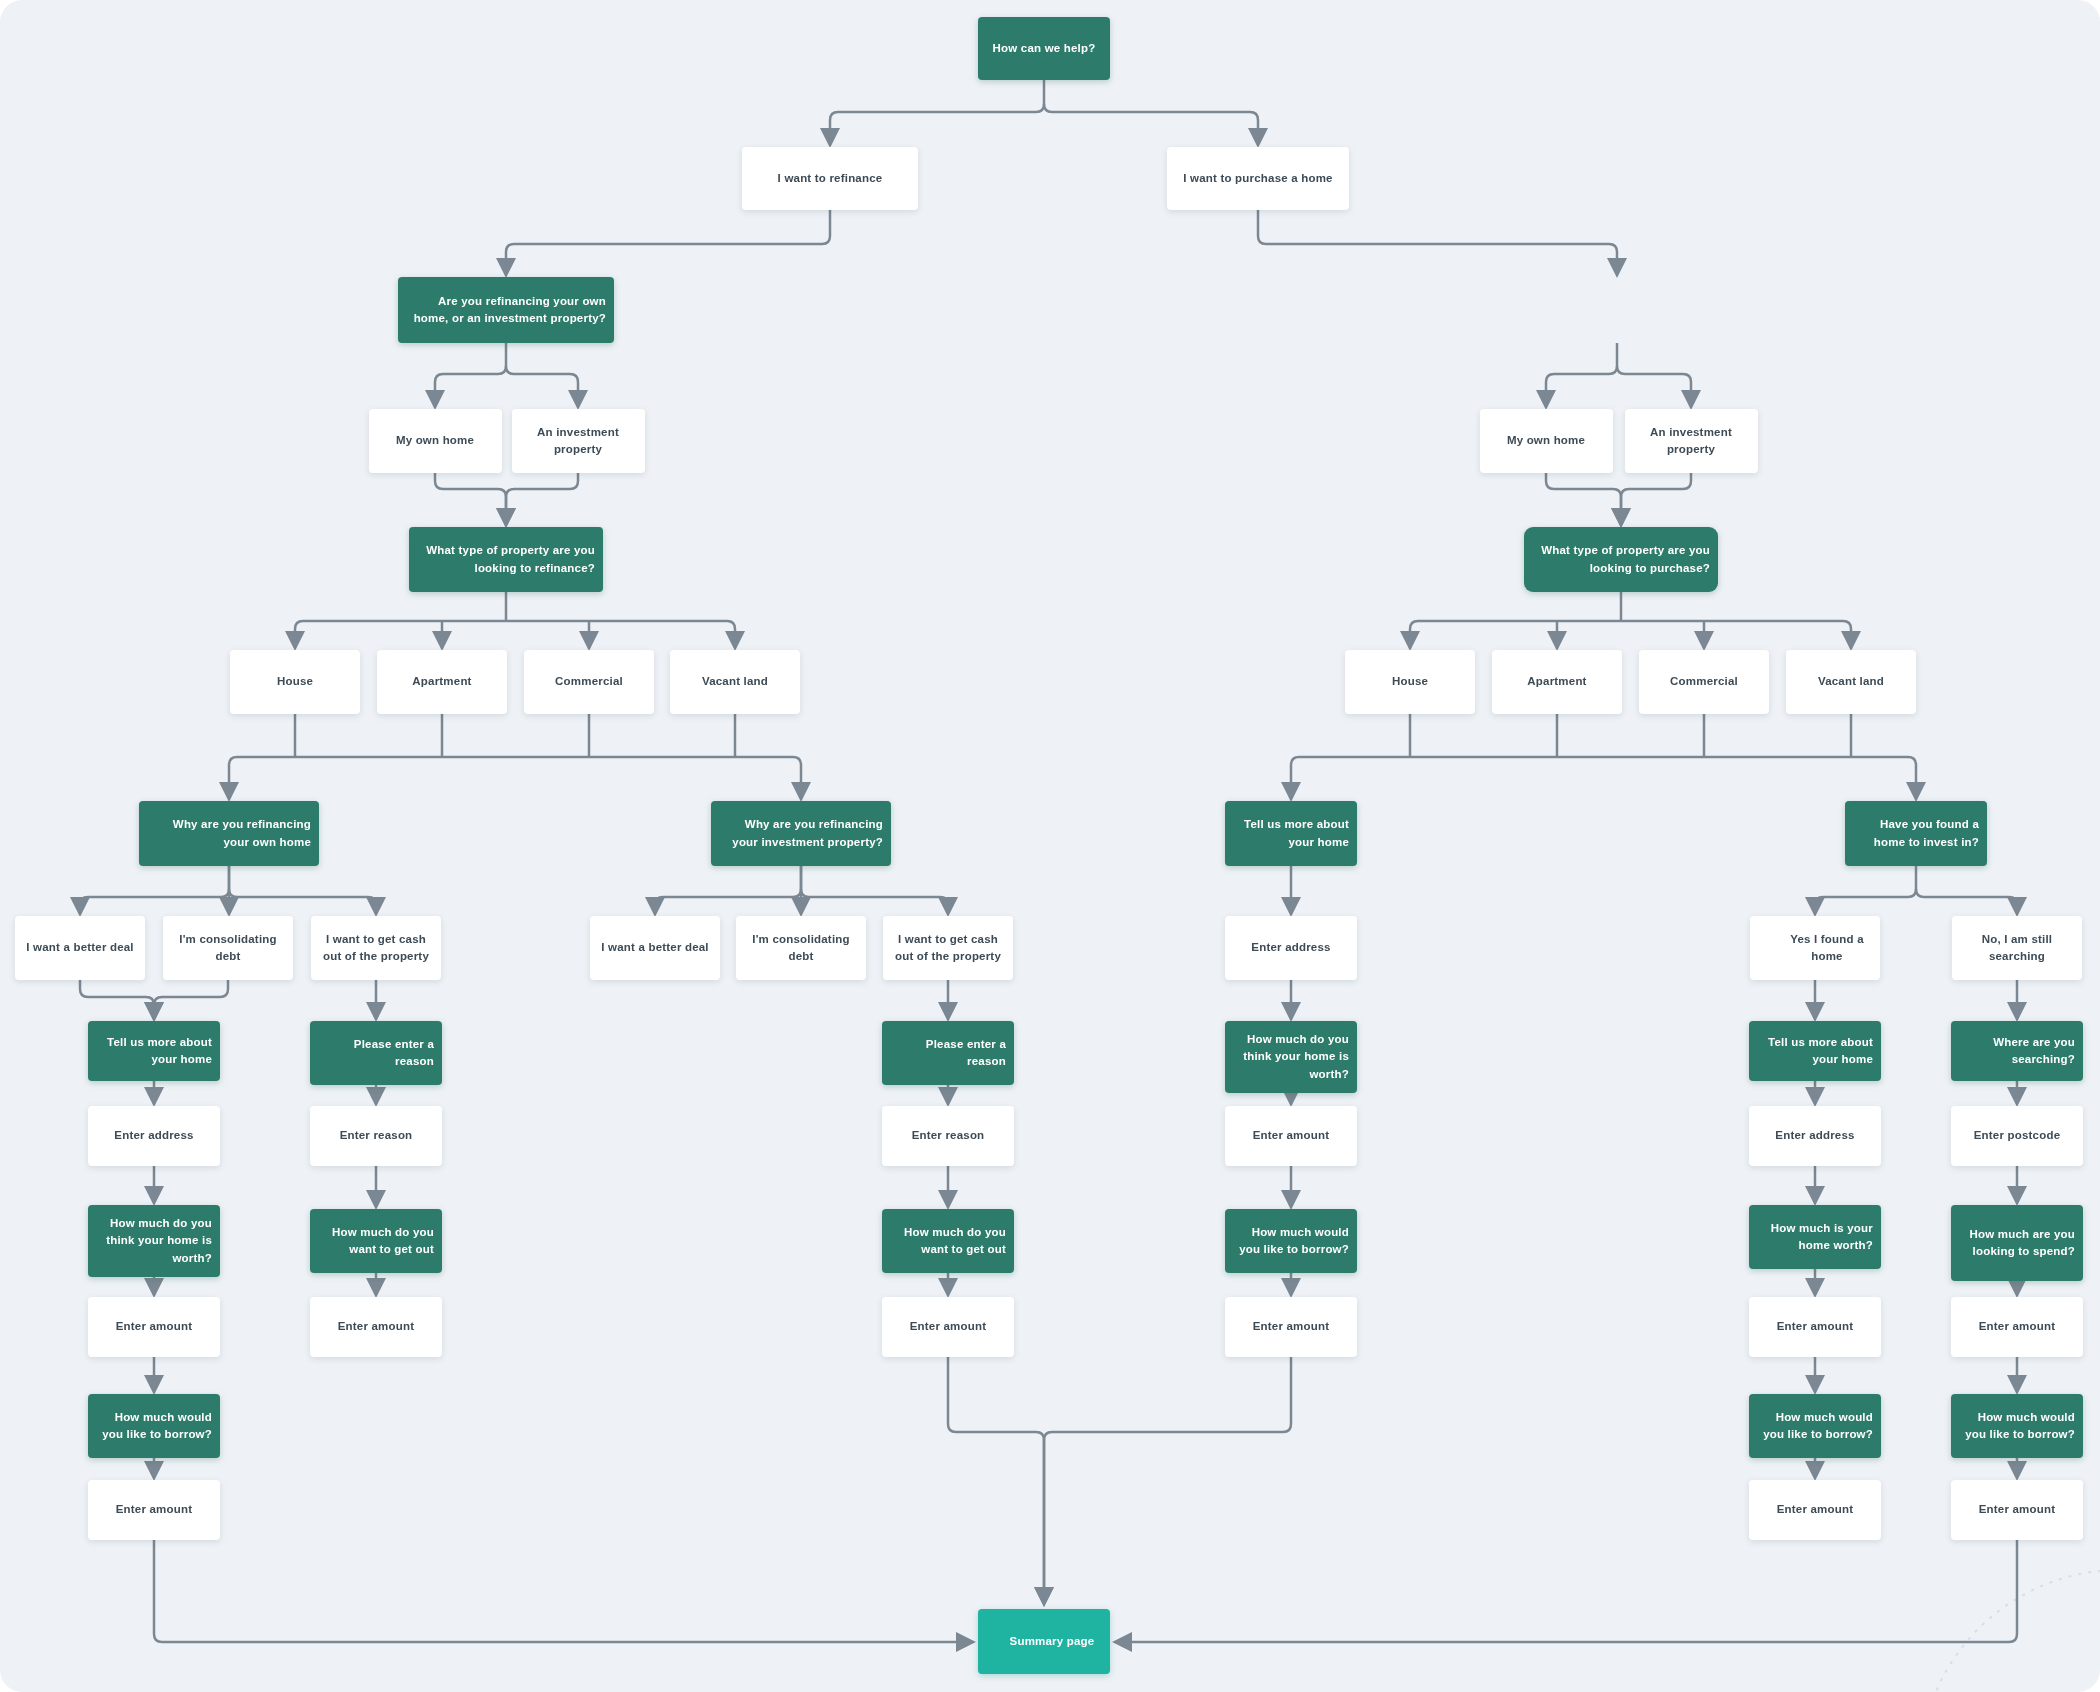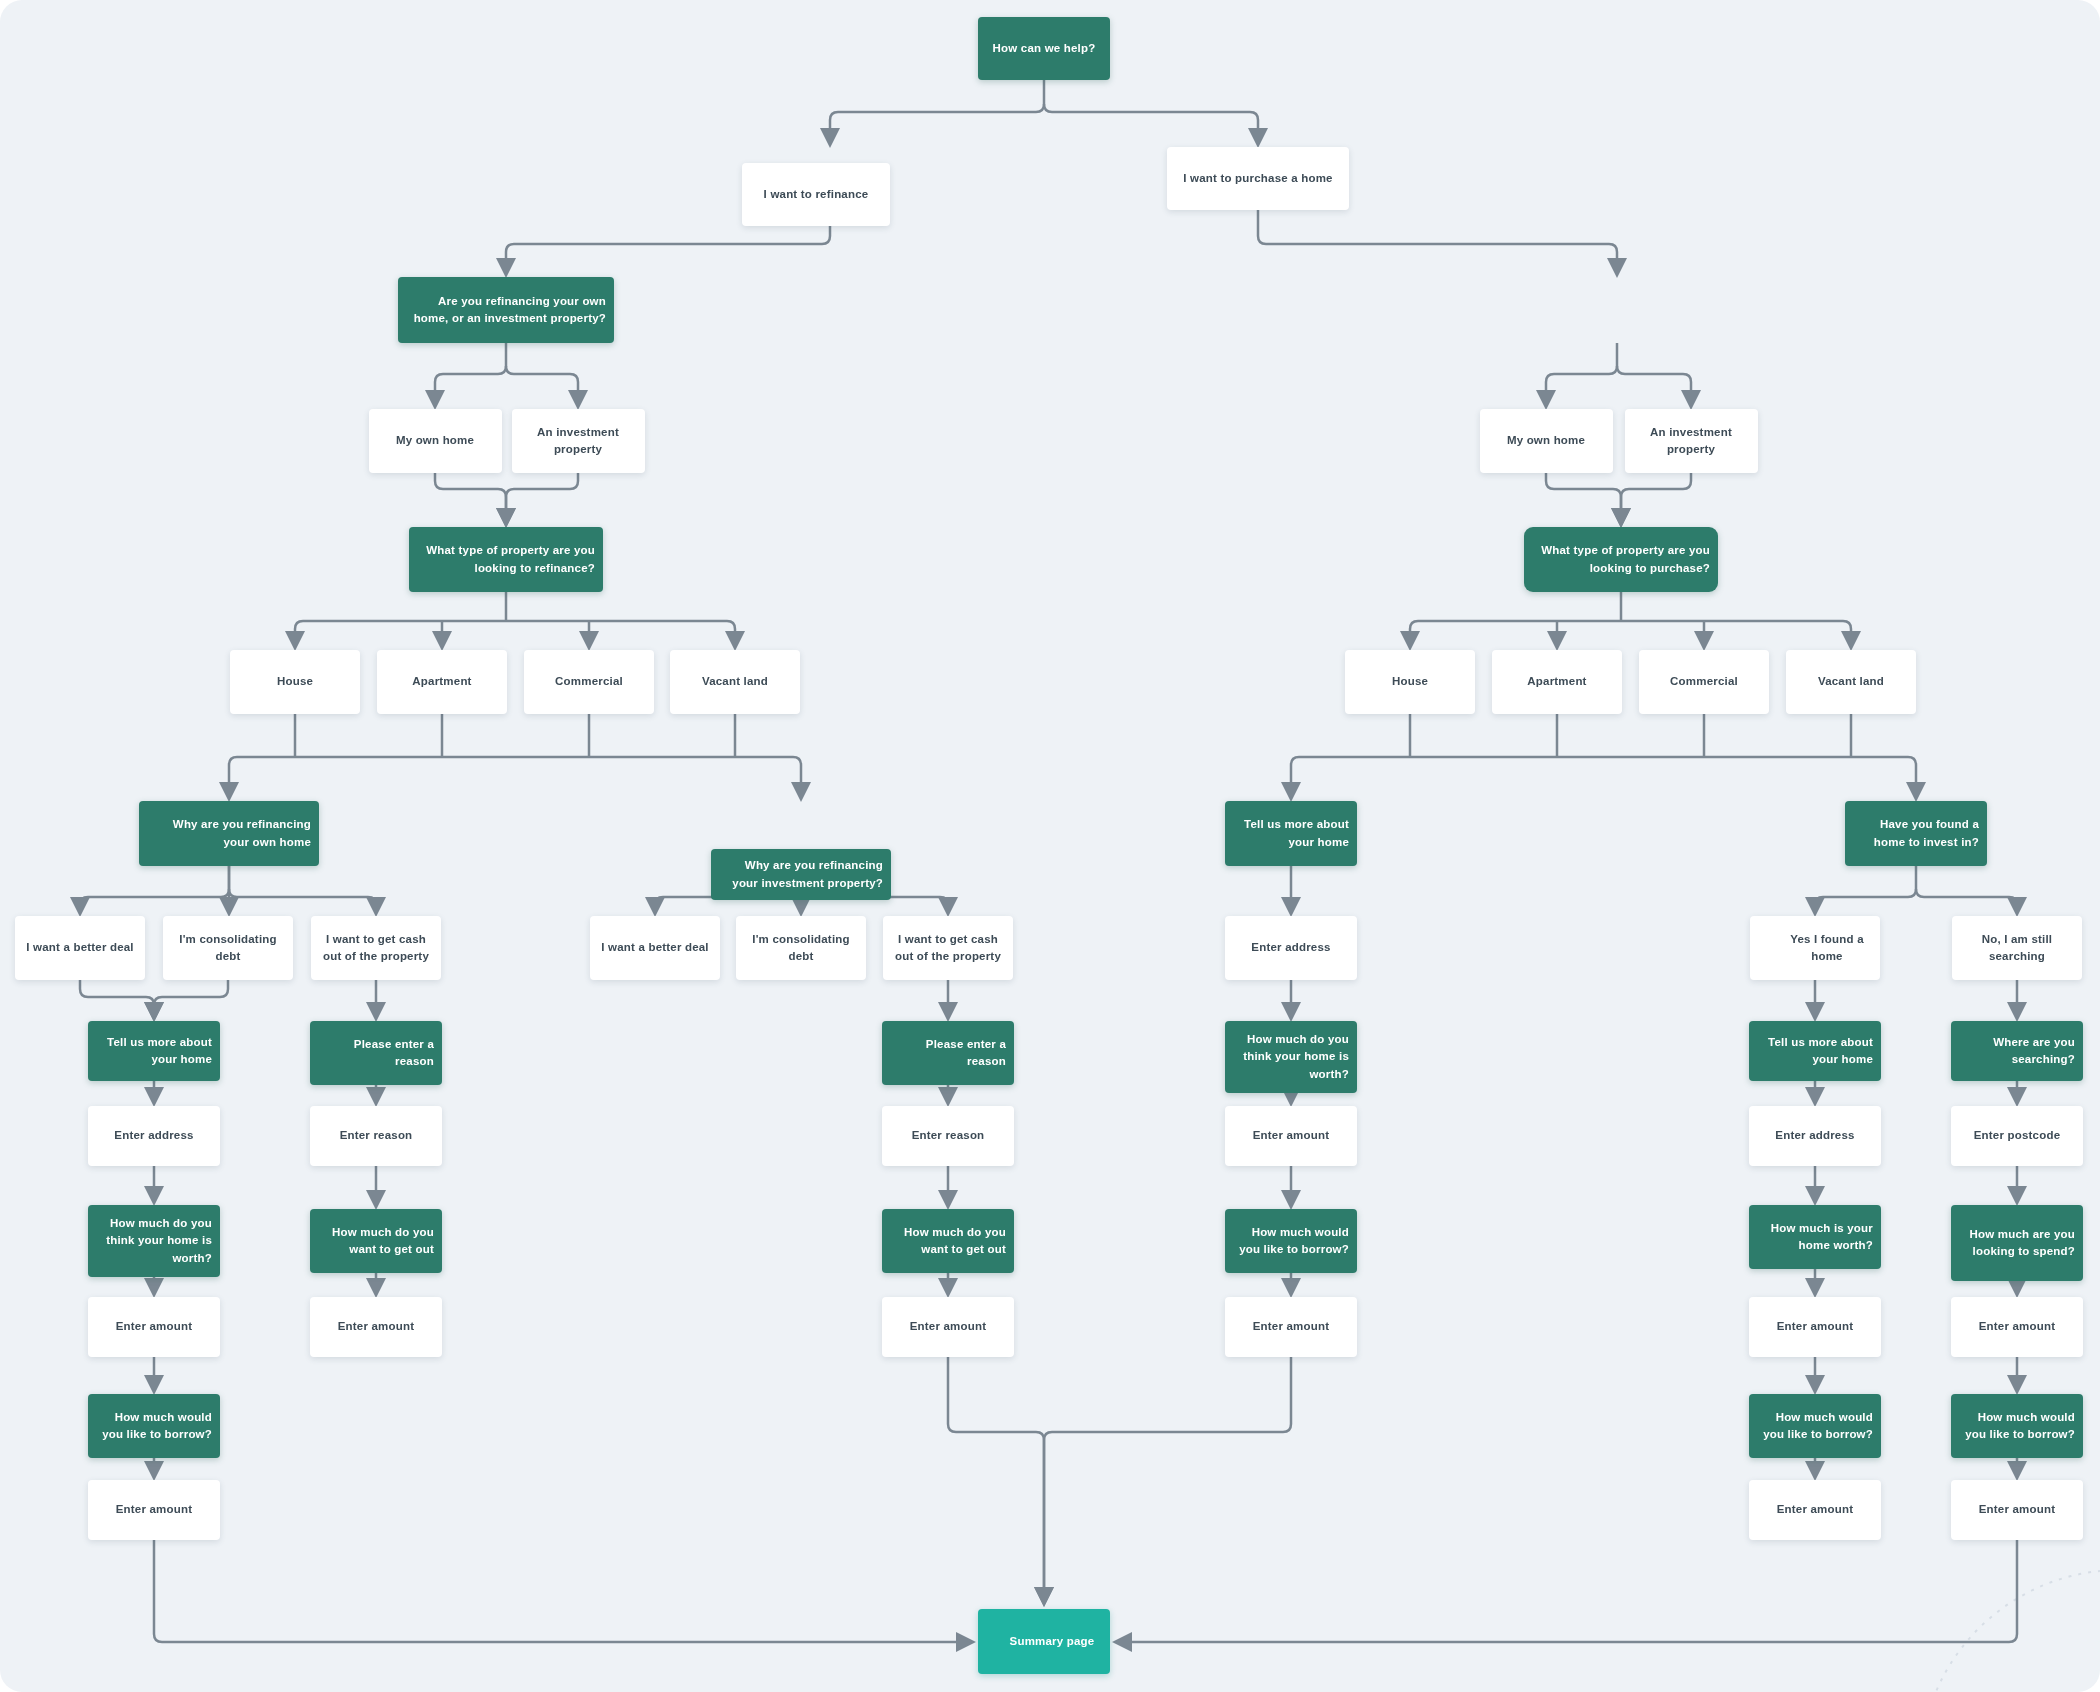--- a/index.html
+++ b/index.html
@@ -134,35 +134,35 @@
       <path d="M1815,1458 V1476" class="edge" marker-end="url(#arrow)"></path>
       <path d="M2017,980 V1017" class="edge" marker-end="url(#arrow)"></path>
       <path d="M2017,1081 V1102" class="edge" marker-end="url(#arrow)"></path>
       <path d="M2017,1166 V1201" class="edge" marker-end="url(#arrow)"></path>
       <path d="M2017,1269 V1293" class="edge" marker-end="url(#arrow)"></path>
       <path d="M2017,1357 V1390" class="edge" marker-end="url(#arrow)"></path>
       <path d="M2017,1458 V1476" class="edge" marker-end="url(#arrow)"></path>
       <path d="M2017,1540 V1634 Q2017,1642 2009,1642 L1117,1642" class="edge" marker-end="url(#arrow)"></path>
     </svg>
 <div class="node g" style="left: 978px; top: 17px; width: 132px; height: 63px;">How can we help?</div>
-    <div class="node w" style="left: 742px; top: 147px; width: 148px; height: 63px; margin-top: 16px;">I want to refinance</div>
+    <div class="node w" style="left: 742px; top: 147px; width: 176px; height: 63px;">I want to refinance</div>
     <div class="node w" style="left: 1167px; top: 147px; width: 182px; height: 63px;">I want to purchase a home</div>
     <div class="node g" style="left: 398px; top: 277px; width: 216px; height: 66px;">Are you refinancing your own home, or an investment property?</div>
     <div class="node w" style="left: 368.5px; top: 409px; width: 133px; height: 64px;">My own home</div>
     <div class="node w" style="left: 511.5px; top: 409px; width: 133px; height: 64px;">An investment property</div>
     <div class="node g" style="left: 409px; top: 527px; width: 194px; height: 65px;">What type of property are you looking to refinance?</div>
     <div class="node w" style="left: 230px; top: 650px; width: 130px; height: 64px;">House</div>
     <div class="node w" style="left: 377px; top: 650px; width: 130px; height: 64px;">Apartment</div>
     <div class="node w" style="left: 524px; top: 650px; width: 130px; height: 64px;">Commercial</div>
     <div class="node w" style="left: 670px; top: 650px; width: 130px; height: 64px;">Vacant land</div>
     <div class="node g" style="left: 139px; top: 801px; width: 180px; height: 65px;">Why are you refinancing your own home</div>
     <div class="node w" style="left: 15px; top: 916px; width: 130px; height: 64px;">I want a better deal</div>
     <div class="node w" style="left: 163px; top: 916px; width: 130px; height: 64px;">I'm consolidating debt</div>
     <div class="node w" style="left: 311px; top: 916px; width: 130px; height: 64px;">I want to get cash out of the property</div>
-    <div class="node g" style="left: 711px; top: 801px; width: 180px; height: 51px; margin-top: 48px;">Why are you refinancing your investment property?</div>
+    <div class="node g" style="left: 711px; top: 801px; width: 180px; height: 65px;">Why are you refinancing your investment property?</div>
     <div class="node w" style="left: 590px; top: 916px; width: 130px; height: 64px;">I want a better deal</div>
     <div class="node w" style="left: 736px; top: 916px; width: 130px; height: 64px;">I'm consolidating debt</div>
     <div class="node w" style="left: 883px; top: 916px; width: 130px; height: 64px;">I want to get cash out of the property</div>
     <div class="node g" style="left: 88px; top: 1021px; width: 132px; height: 60px;">Tell us more about your home</div>
     <div class="node w" style="left: 88px; top: 1106px; width: 132px; height: 60px;">Enter address</div>
     <div class="node g" style="left: 88px; top: 1205px; width: 132px; height: 72px;">How much do you think your home is worth?</div>
     <div class="node w" style="left: 88px; top: 1297px; width: 132px; height: 60px;">Enter amount</div>
     <div class="node g" style="left: 88px; top: 1394px; width: 132px; height: 64px;">How much would you like to borrow?</div>
     <div class="node w" style="left: 88px; top: 1480px; width: 132px; height: 60px;">Enter amount</div>
     <div class="node g" style="left: 310px; top: 1021px; width: 132px; height: 64px;">Please enter a reason</div>

